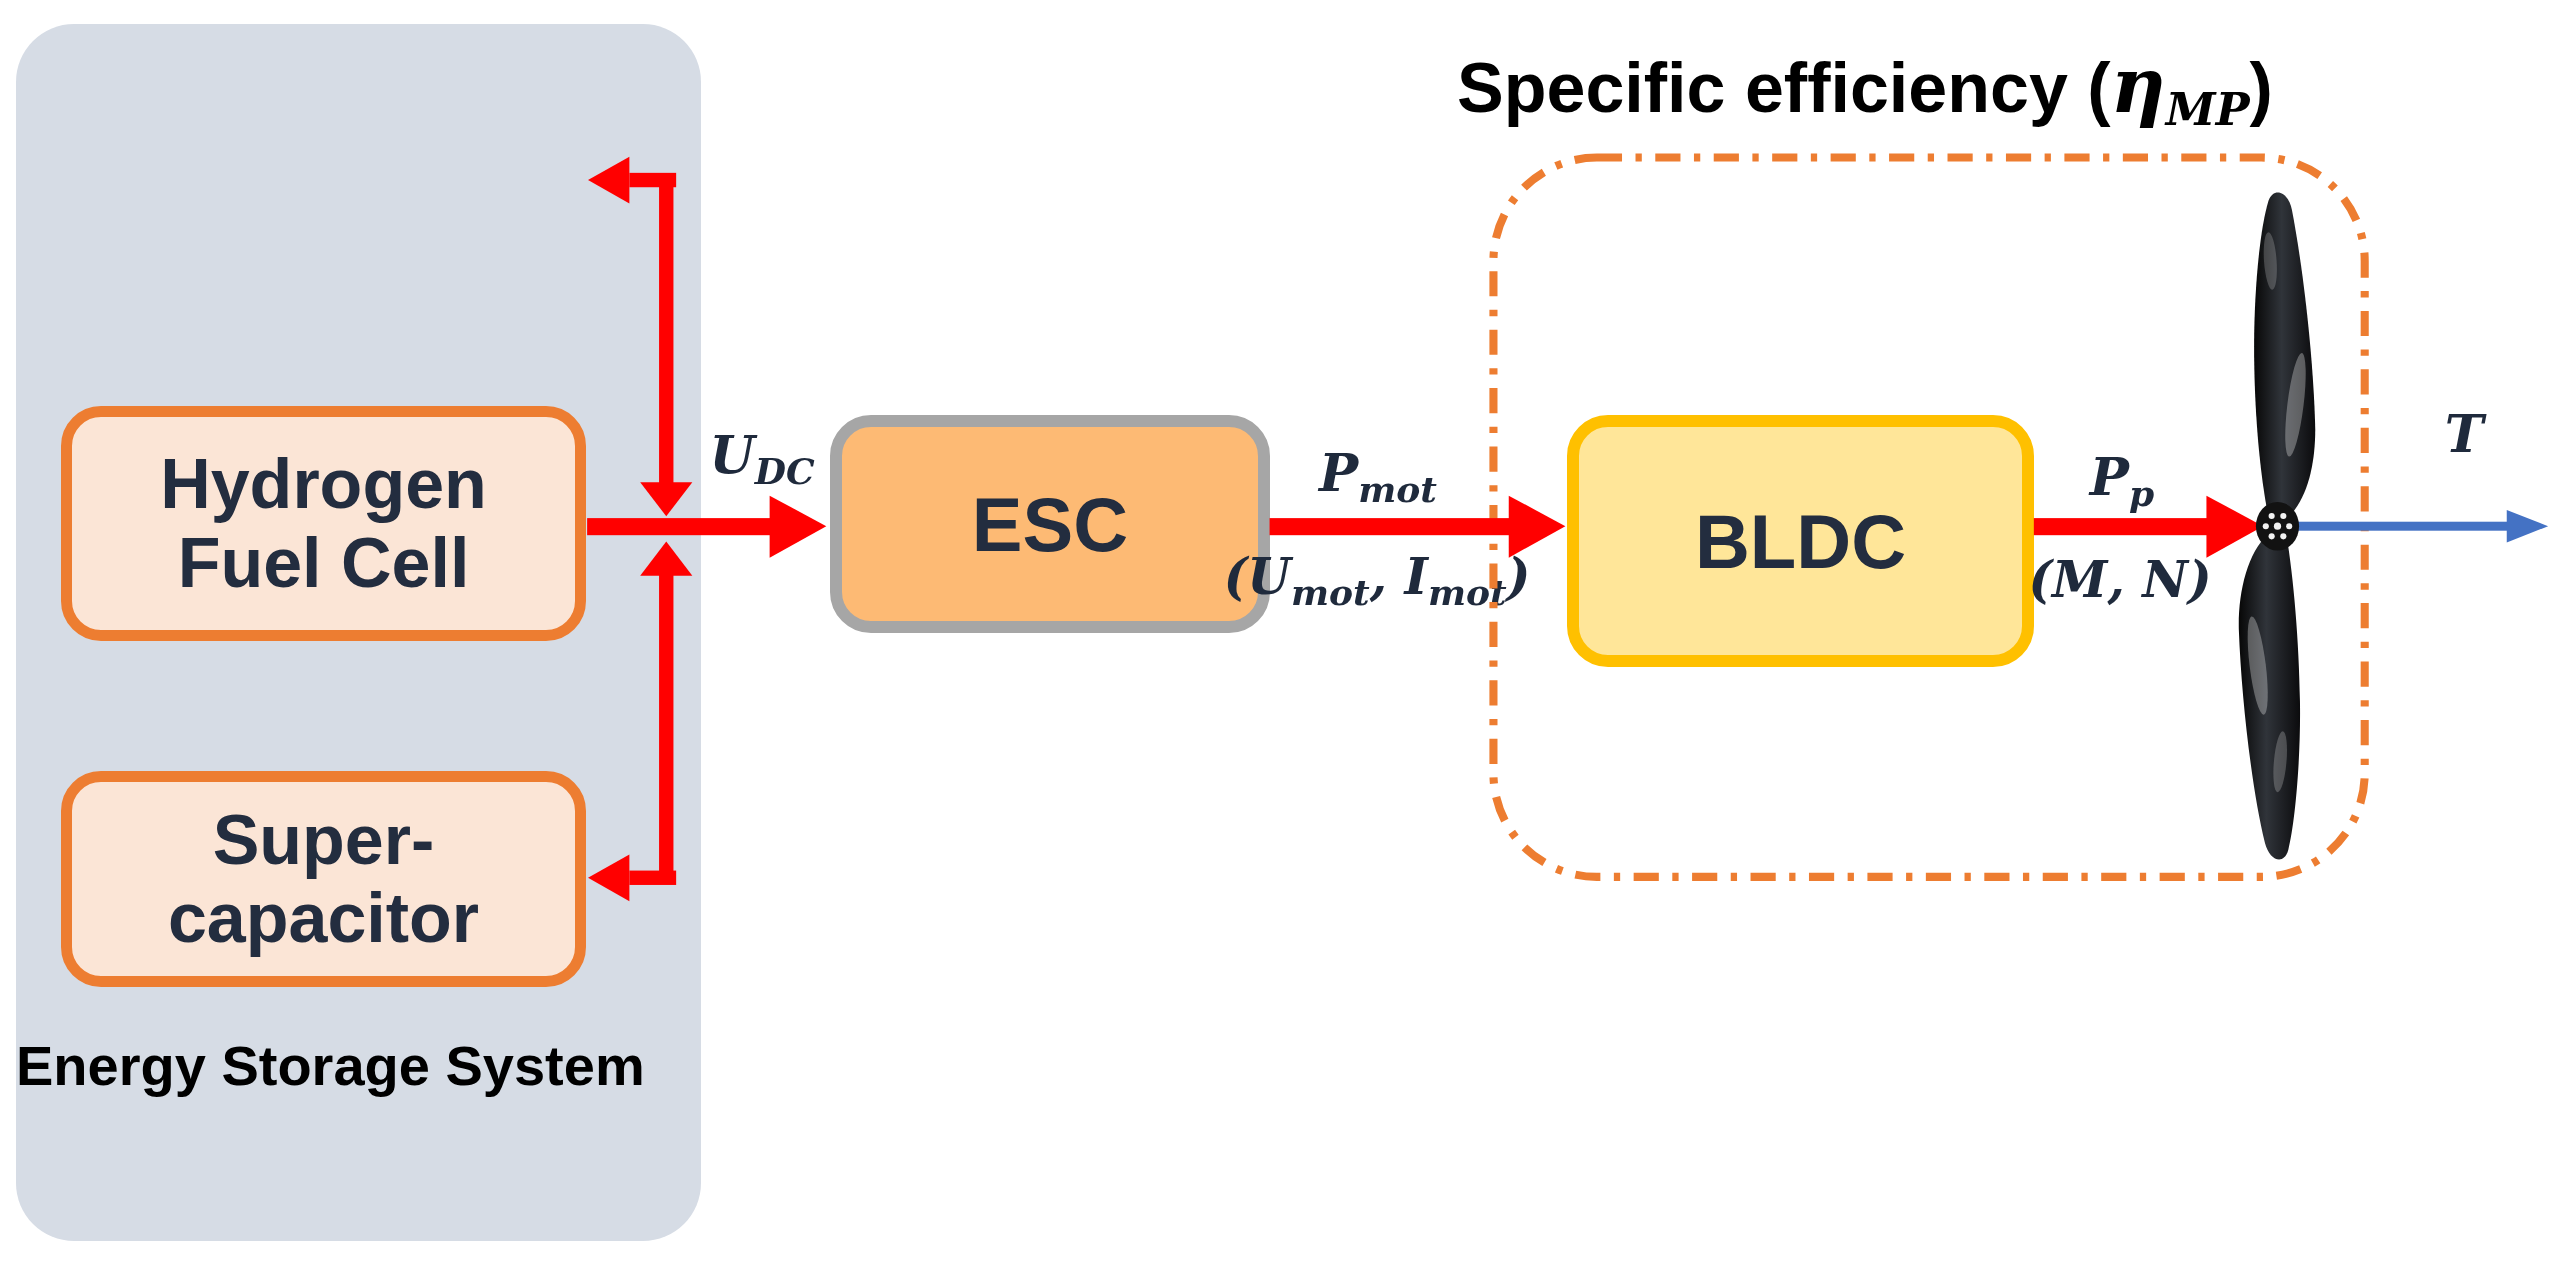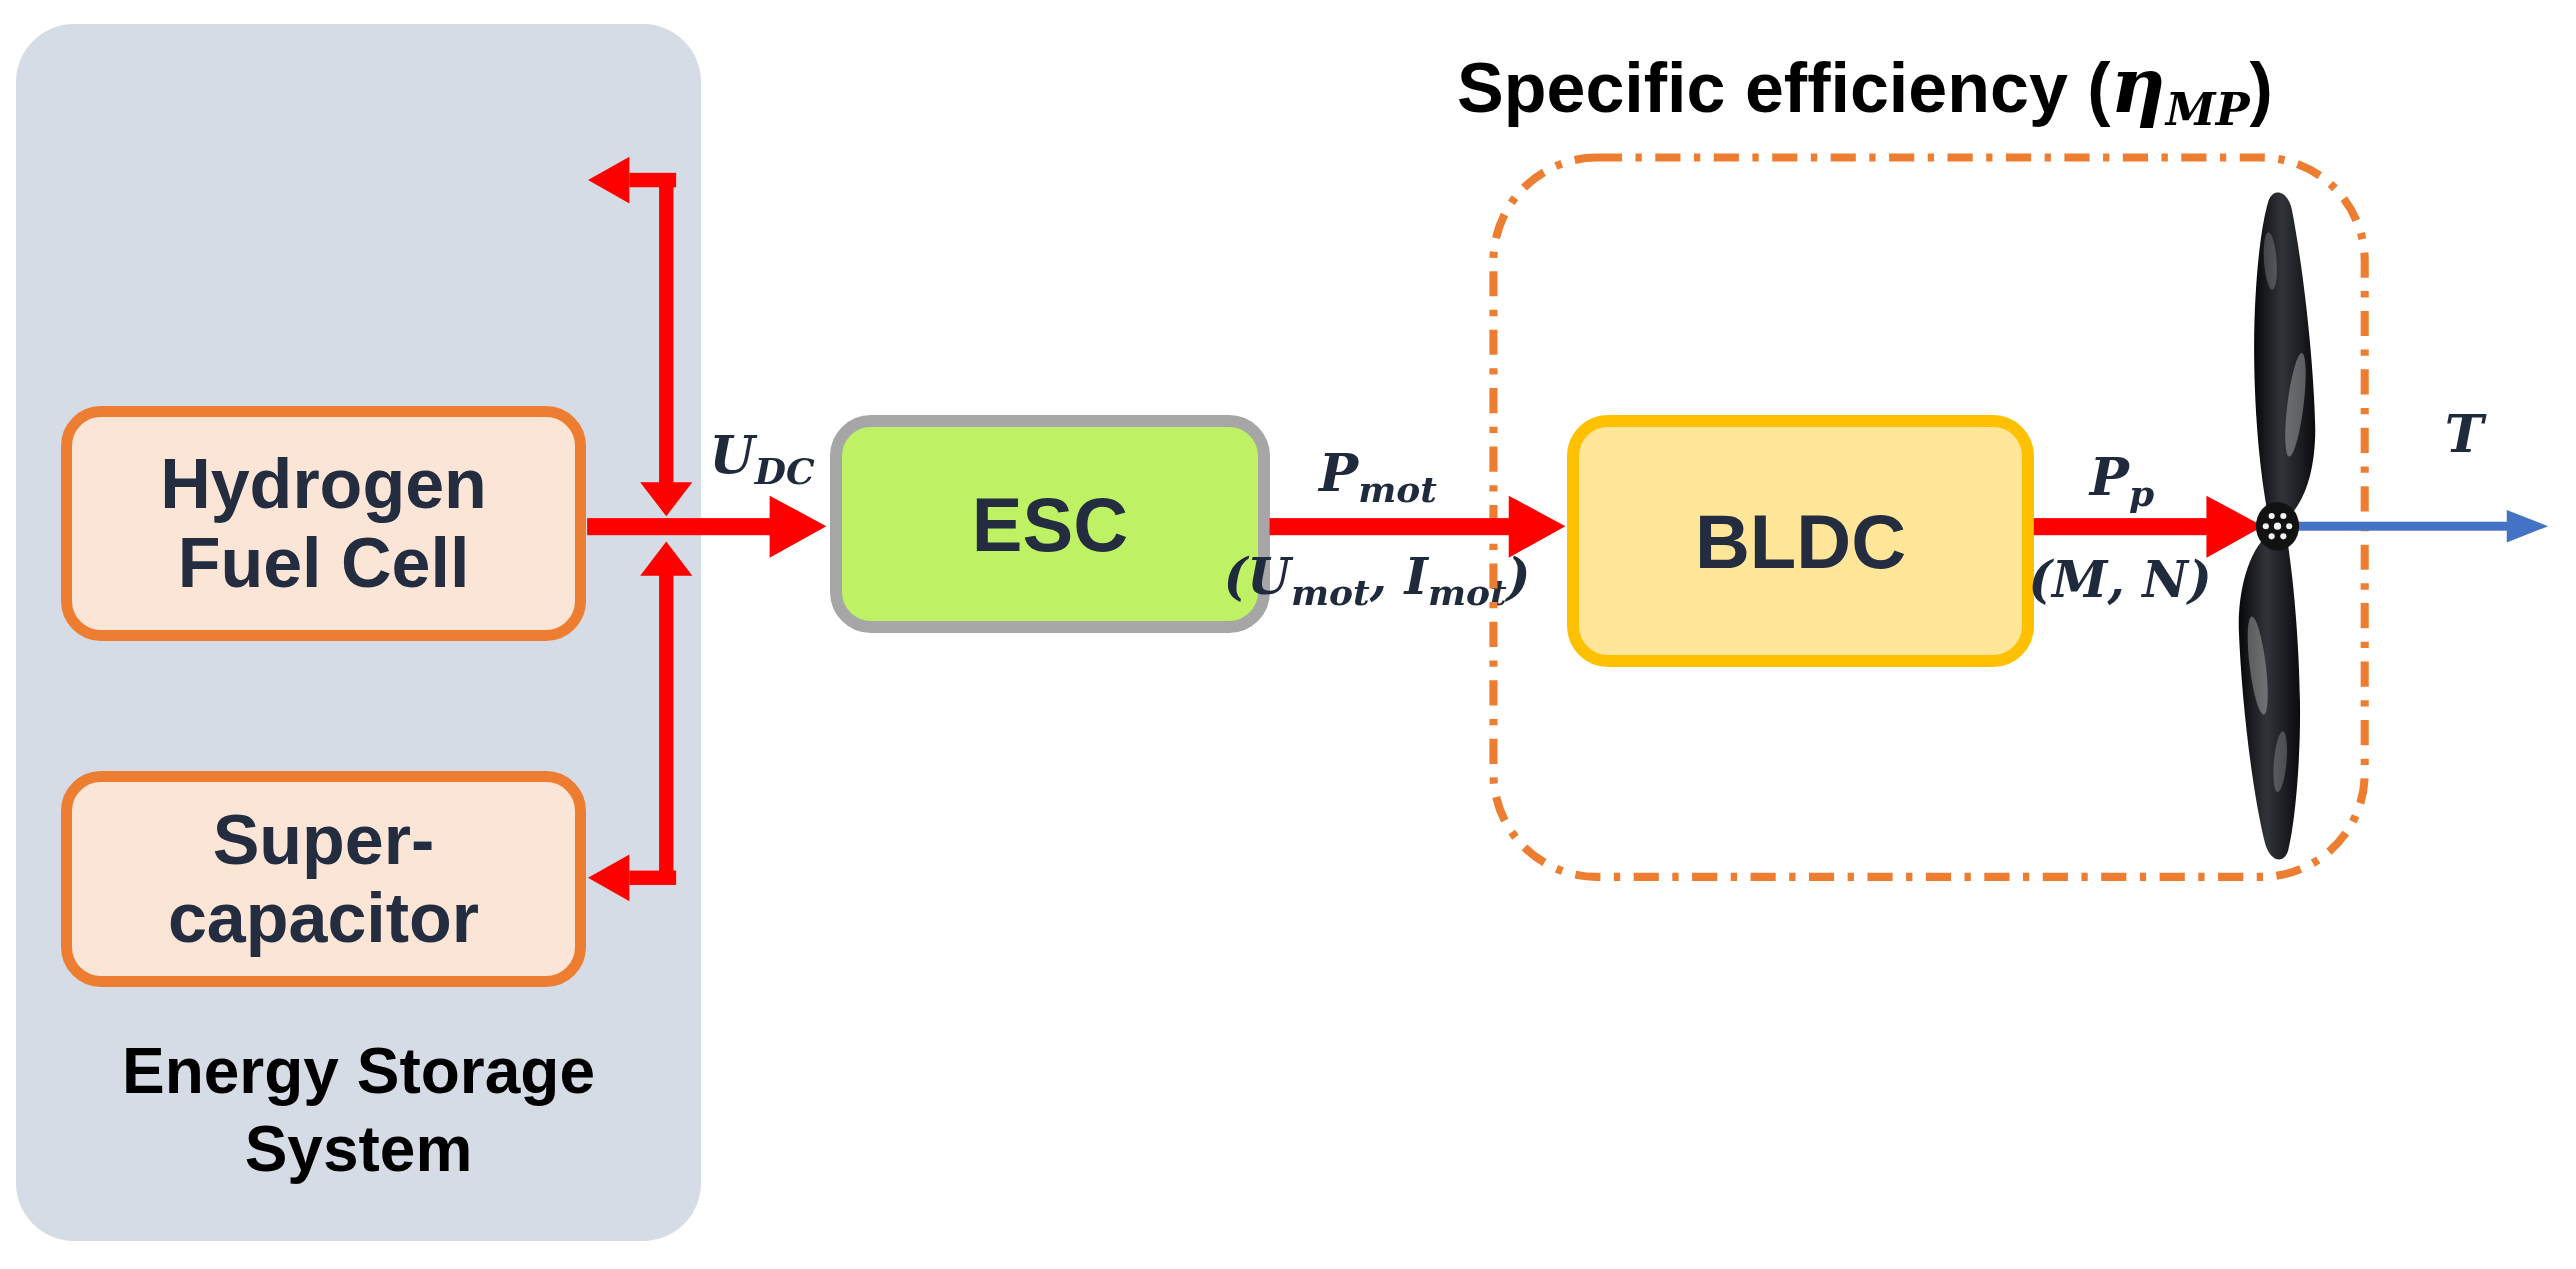--- a/index.html
+++ b/index.html
@@ -17,29 +17,29 @@
     background:#FBE5D6;border:11.7px solid #ED7D31;border-radius:40px;
     display:flex;align-items:center;justify-content:center;
     color:#232D3F;font-weight:bold;font-size:70px;line-height:1.12;text-align:center;
   }
   .ess-box .inner{display:inline-block;max-width:432px;}
   .box-battery{top:59px;height:251px;}
   .box-fuel{top:406px;height:235px;}
   .box-supercap{top:771px;height:216px;}
   .ess-label{
     position:absolute;left:16px;top:1032px;width:685px;
-    color:#000;font-weight:bold;font-size:64px;line-height:1.22;text-align:center;
+    color:#000;font-weight:bold;font-size:56px;line-height:1.22;
   }
   
   .block{
     position:absolute;box-sizing:border-box;border-radius:41px;
     display:flex;align-items:center;justify-content:center;
     font-weight:bold;font-size:76px;color:#232D3F;
   }
-  .block-esc{left:830px;top:415px;width:440px;height:218px;background:#bef264;border:12.6px solid #A6A6A6;}
+  .block-esc{left:830px;top:415px;width:440px;height:218px;background:#fdba74;border:12.6px solid #A6A6A6;}
   .block-bldc{left:1567px;top:415px;width:467px;height:252px;background:#FFE699;border:12.6px solid #FFC000;}
   
   .title{
     position:absolute;left:1457px;top:41px;width:800px;text-align:center;white-space:nowrap;
     color:#000;font-weight:bold;font-size:70px;
   }
   .title .eta{font-family:"DejaVu Serif","Liberation Serif",serif;font-style:italic;font-size:76px;}
   .title .eta-sub{font-family:"DejaVu Serif","Liberation Serif",serif;font-style:italic;font-size:45px;vertical-align:-12.6px;}
   
   .sig{

